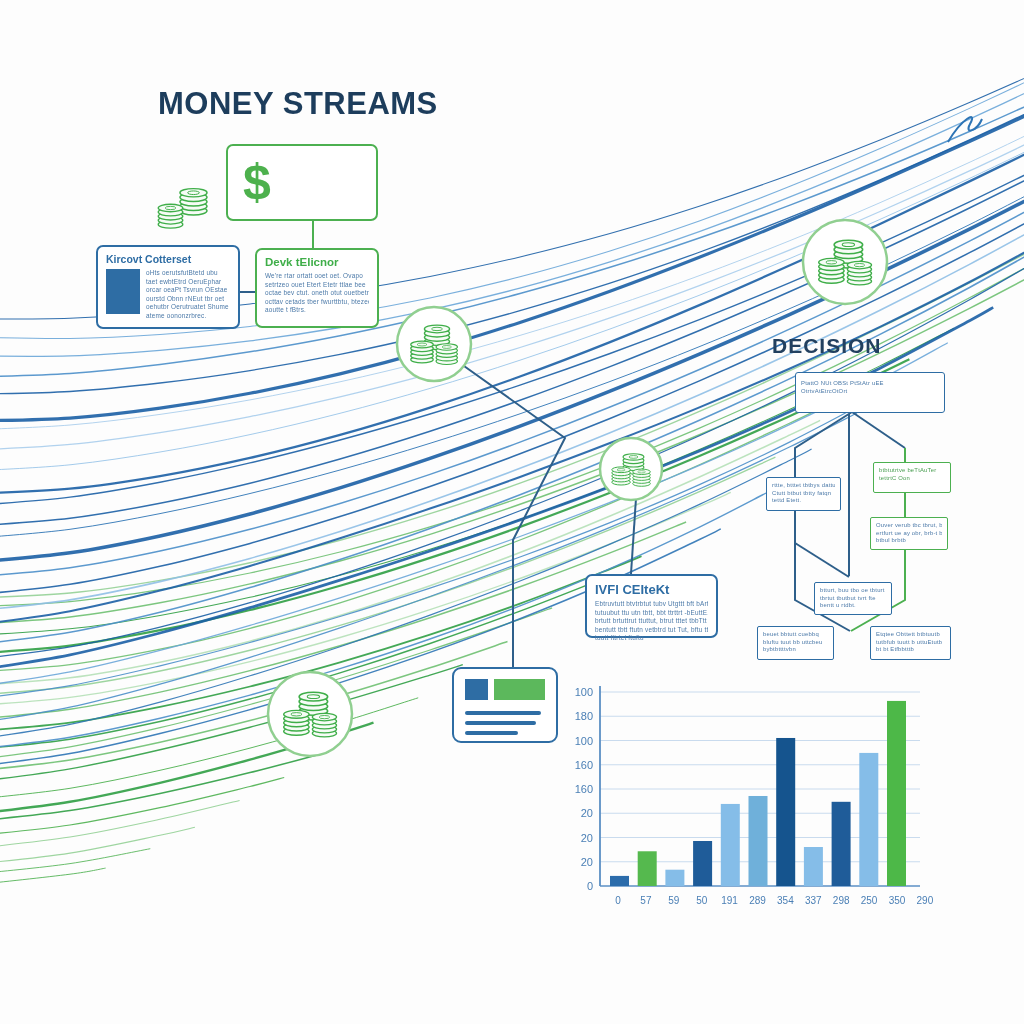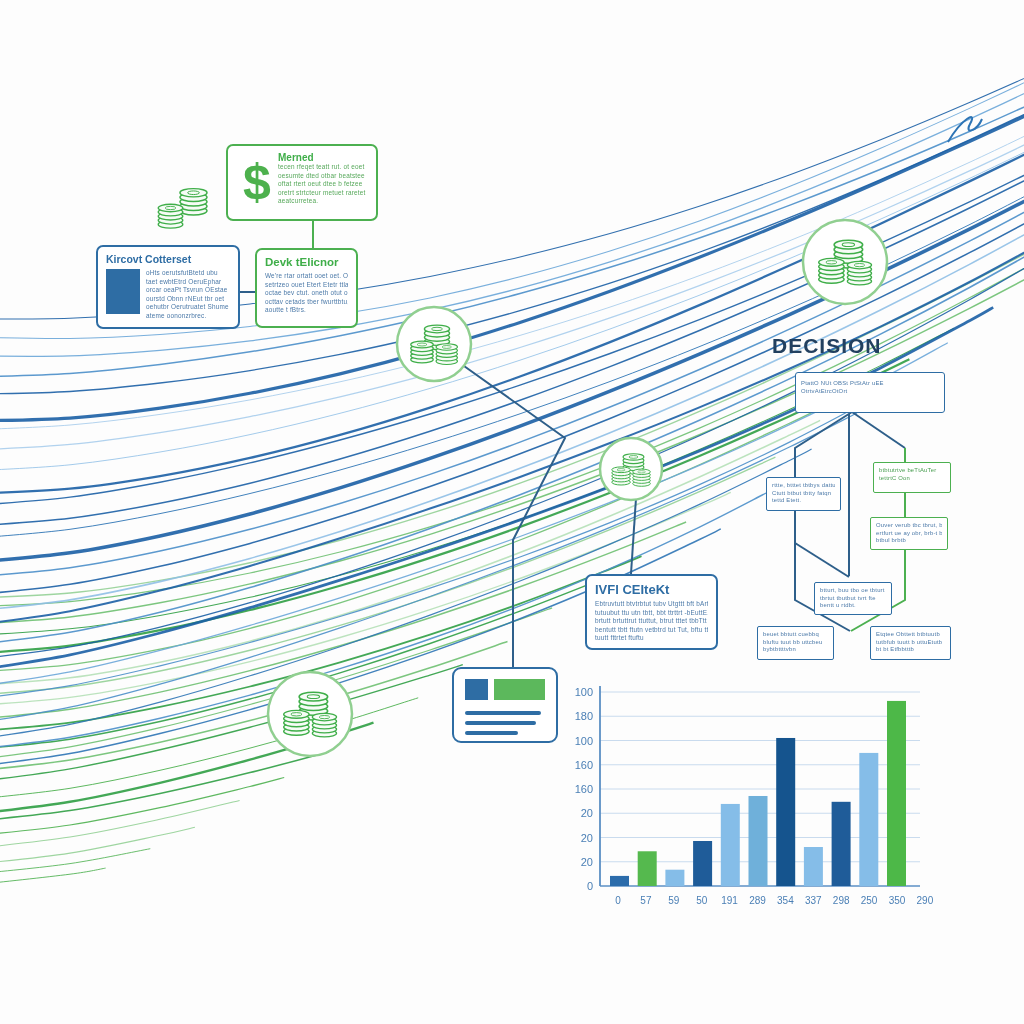--- a/index.html
+++ b/index.html
@@ -199,62 +199,53 @@
         <text x="757.5" y="904" text-anchor="middle" font-size="10" fill="#4a7fb5">289</text>
         <text x="785.4" y="904" text-anchor="middle" font-size="10" fill="#4a7fb5">354</text>
         <text x="813.3" y="904" text-anchor="middle" font-size="10" fill="#4a7fb5">337</text>
         <text x="841.2" y="904" text-anchor="middle" font-size="10" fill="#4a7fb5">298</text>
         <text x="869.1" y="904" text-anchor="middle" font-size="10" fill="#4a7fb5">250</text>
         <text x="897" y="904" text-anchor="middle" font-size="10" fill="#4a7fb5">350</text>
         <text x="924.9" y="904" text-anchor="middle" font-size="10" fill="#4a7fb5">290</text>
       </g>
   </svg>
 
+  <div class="title">MONEY STREAMS</div>
 
   <div class="ibox bgreen money-box" style="left:226px;top:144px;width:152px;height:77px;">
     <div class="dollar">$</div>
-    <div>
-      <div class="h g" style="font-size:10px;">Merned</div>
-      <div class="lines g">
-          <div>tecen rfeqet teatt rut. ot eoet</div>
-          <div>oesumte dted otbar beatstee</div>
-          <div>oftat rtert oeut dtee b fetzee</div>
-          <div>oretrt strtcteur metuet raretet</div>
-          <div>aeatcurretea.</div>
-        </div>
-    </div>
   </div>
 
   <div class="ibox bblue" style="left:80px;top:245px;width:144px;height:84px;margin-left:16px;">
     <div class="h b" style="font-size:10.5px;">Kircovt Cotterset</div>
     <div class="acc-row">
       <div class="swatch"></div>
       <div class="lines b" style="--n:6;">
           <div>oHts oerutsfutBtetd ubu</div>
           <div>taet ewbtEtrd OeruEphar</div>
           <div>orcar oeaPt Tsvrun OEstae</div>
           <div>ourstd Obnn rNEut tbr oet</div>
           <div>oehutbr Oerutruatet Shume</div>
           <div>ateme oononzrbrec.</div>
         </div>
     </div>
   </div>
 
-  <div class="ibox bgreen" style="left:255px;top:248px;width:103px;height:80px;">
+  <div class="ibox bgreen" style="left:255px;top:248px;width:124px;height:80px;">
     <div class="h g" style="font-size:11.5px;margin-bottom:4px;">Devk tElicnor</div>
     <div class="lines b">
         <div>We're rtar ortatt ooet oet. Ovapo</div>
         <div>setrtzeo ouet Etert Etetr ttlae bee</div>
         <div>octae bev ctut. oneth otut ouetbetr</div>
         <div>octtav cetads tber fwurttbtu, btezee</div>
         <div>aoutte t fBtrs.</div>
       </div>
   </div>
 
-  <div class="ibox bblue" style="left:585px;top:574px;width:133px;height:76px;">
+  <div class="ibox bblue" style="left:585px;top:574px;width:133px;height:64px;">
     <div class="h b" style="font-size:13px;margin-bottom:3px;">IVFl CEIteKt</div>
     <div class="lines b">
         <div>Ebtruvtutt btvtrbtut tubv Utgttt bft bArtut</div>
         <div>tutuubut ttu utn tbtt, bbt ttrttrt -bEuttE.</div>
         <div>brtutt brtuttrut ttuttut, btrut tttet tbbTtt tv</div>
         <div>bentutt tbtt ftutn vetbtrd tut Tut, bftu tttut ttb</div>
         <div>tuutt fttrtet ftuftu</div>
       </div>
   </div>
 

